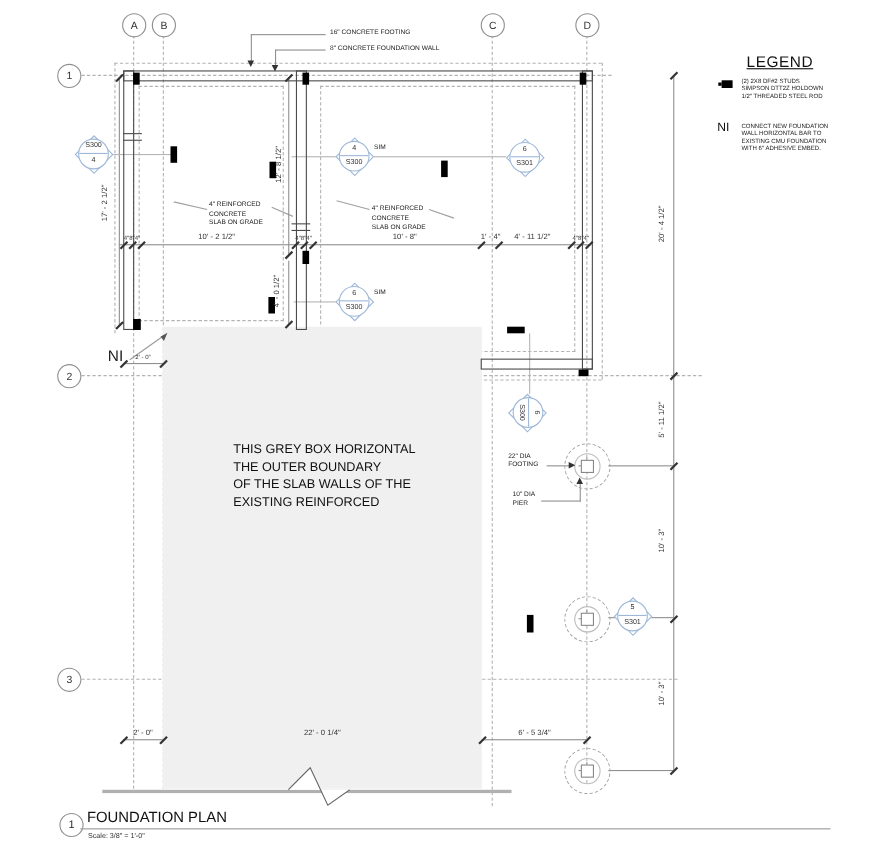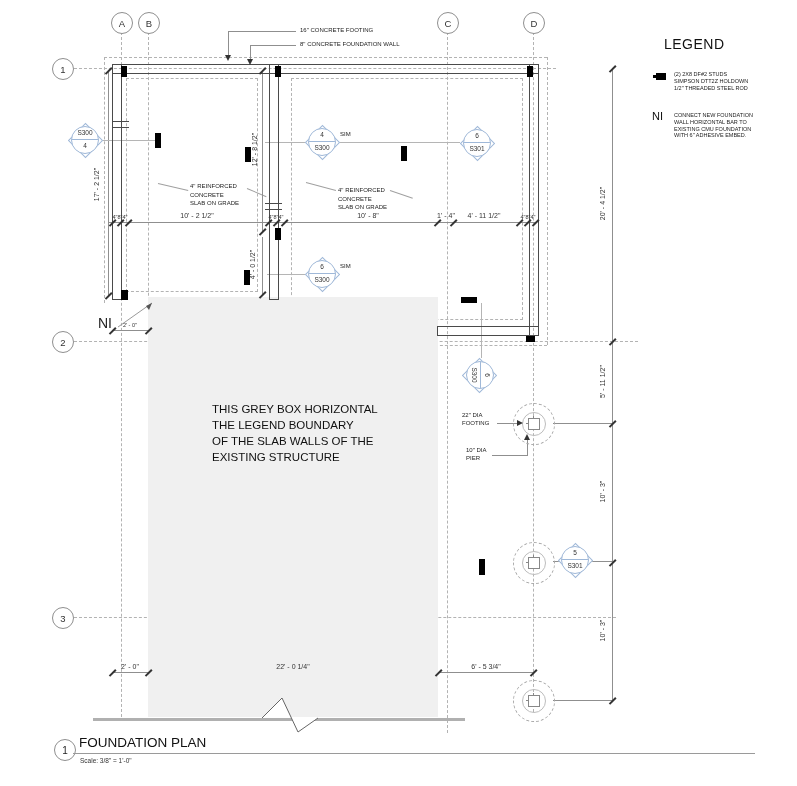--- a/index.html
+++ b/index.html
@@ -46,21 +46,21 @@
   .smarker.rot{transform:rotate(90deg);}
   
   .pier{position:absolute;width:40px;height:40px;border:1px dashed #a8a8a8;border-radius:50%;z-index:5;}
   .pier .inner{position:absolute;left:8px;top:8px;width:22px;height:22px;border:1px solid #bdbdbd;border-radius:50%;}
   .pier .psq{position:absolute;left:14px;top:14px;width:10px;height:10px;border:1px solid #888;background:#fff;}
   .pier .pv{position:absolute;left:19px;top:12px;width:1px;height:14px;background:#888;}
   .pier .ph{position:absolute;left:12px;top:19px;width:14px;height:1px;background:#888;}
   
   #note{position:absolute;left:212px;top:401px;font-size:11.5px;line-height:16px;color:#111;z-index:7;}
   
-  #legend-title{position:absolute;left:664px;top:36px;font-size:14px;letter-spacing:0.5px;color:#111;width:90px;}
+  #legend-title{position:absolute;left:664px;top:48px;font-size:14px;letter-spacing:0.5px;color:#111;width:90px;text-align:center;text-decoration:underline;}
   .leg-small{position:absolute;font-size:5.5px;line-height:6.8px;color:#222;}
   #legend-ni{position:absolute;left:652px;top:110px;font-size:11px;color:#111;}
   .legsym{position:absolute;left:656px;top:73px;width:10px;height:7px;background:#000;}
   .legsym::after{content:"";position:absolute;left:-3px;top:2px;width:3px;height:3px;background:#000;}
   
   #tb-circle{position:absolute;left:54px;top:739px;width:20px;height:20px;border:1px solid #8f8f8f;
              border-radius:50%;display:flex;align-items:center;justify-content:center;font-size:10px;color:#222;}
   #tb-title{position:absolute;left:79px;top:735px;font-size:13.5px;color:#111;}
   #tb-rule{position:absolute;left:73px;top:753px;width:682px;height:1px;background:#9a9a9a;}
   #tb-scale{position:absolute;left:80px;top:757px;font-size:6.5px;color:#333;}
@@ -301,23 +301,23 @@
   <div class="t6" style="left:466px;top:446px;line-height:8px;">
     <div>10" DIA</div>
     <div>PIER</div>
   </div>
   <div class="ln" style="left:492px;top:455px;width:36px;height:1px;"></div>
   <div class="ln" style="left:527px;top:440px;width:1px;height:16px;"></div>
   <div class="arr up" style="left:524px;top:434px;"></div>
 
   <div id="note">
     <div>THIS GREY BOX HORIZONTAL</div>
-    <div>THE LEGEND BOUNDARY</div>
+    <div>THE OUTER BOUNDARY</div>
     <div>OF THE SLAB WALLS OF THE</div>
-    <div>EXISTING STRUCTURE</div>
+    <div>EXISTING REINFORCED</div>
   </div>
 
   <svg style="left:262px;top:694px;" width="56" height="42" viewBox="0 0 56 42">
     <polygon points="0,24 20,4 36,38 56,24" fill="#ffffff" stroke="none"></polygon>
     <polyline points="0,24 20,4 36,38 56,24" fill="none" stroke="#666" stroke-width="1"></polyline>
   </svg>
 
   <div>
     <div id="legend-title">LEGEND</div>
     <div class="legsym"></div>

